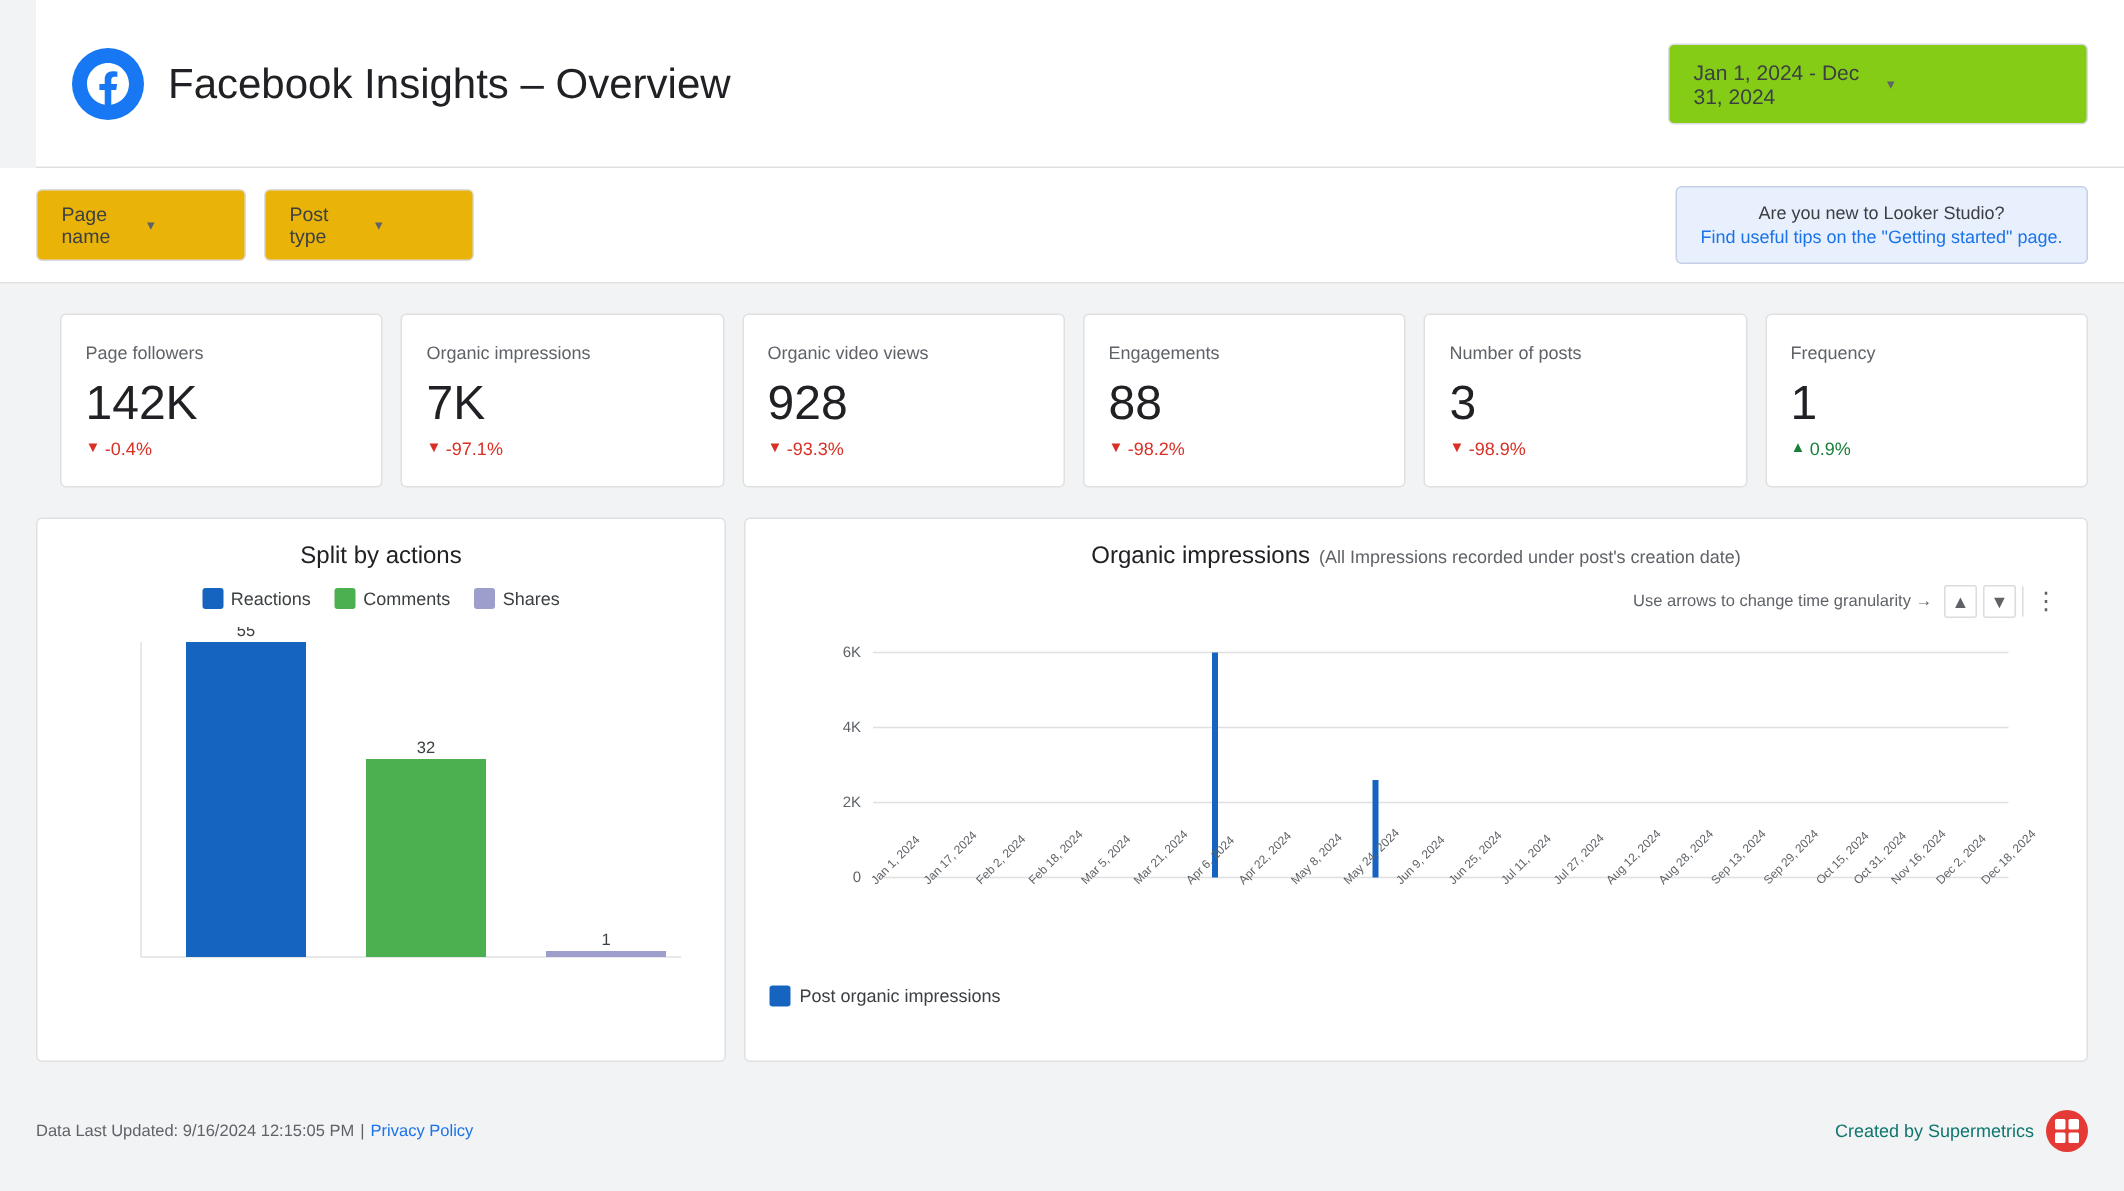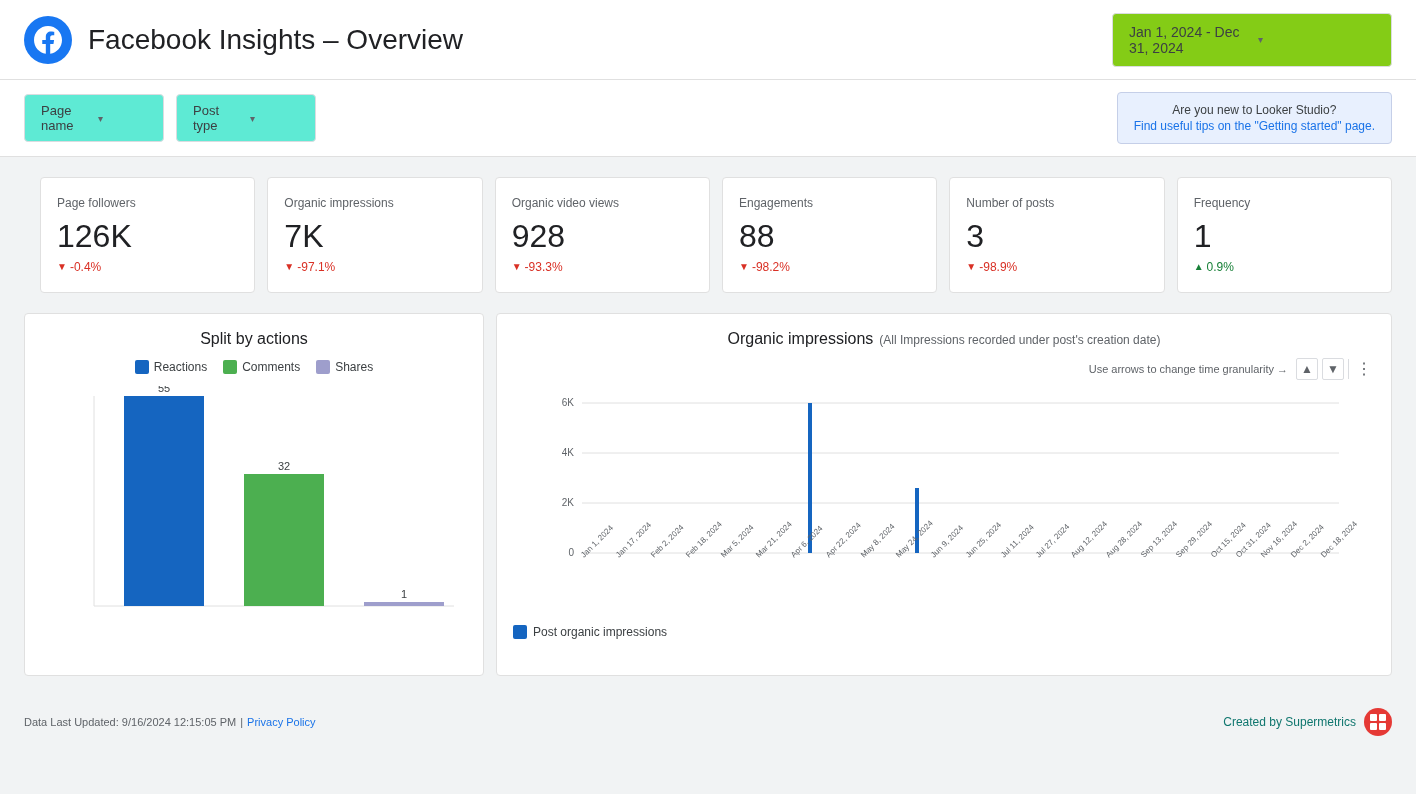--- a/index.html
+++ b/index.html
@@ -6,21 +6,22 @@
     body { font-family: 'Google Sans', Arial, sans-serif; background: #f1f3f4; color: #3c4043; font-size: 14px; }
 
     
     .header {
       background: #fff;
       display: flex;
       align-items: center;
       justify-content: space-between;
       padding: 28px 24px;
       border-bottom: 1px solid #e0e0e0;
-      height: 80px;
+      height: 112px;
+      margin-left: 24px;
     }
     .header-left {
       display: flex;
       align-items: center;
       gap: 16px;
     }
     .fb-logo {
       width: 48px;
       height: 48px;
       border-radius: 50%;
@@ -60,21 +61,21 @@
       padding: 12px 24px;
       display: flex;
       align-items: center;
       gap: 12px;
       border-bottom: 1px solid #e0e0e0;
     }
     .filter-dropdown {
       border: 1px solid #dadce0;
       border-radius: 4px;
       padding: 8px 16px;
-      background: #5eead4;
+      background: #eab308;
       display: flex;
       align-items: center;
       gap: 8px;
       cursor: pointer;
       font-size: 13px;
       color: #3c4043;
       min-width: 140px;
     }
     .filter-dropdown span { flex: 1; }
     .info-box {
@@ -314,21 +315,21 @@
     <span>Are you new to Looker Studio?</span>
     <a href="#">Find useful tips on the "Getting started" page.</a>
   </div>
 </div>
 
 <div class="main">
 
   <div class="metric-cards" id="metric-cards-container">
       <div class="metric-card">
       <div class="metric-label">Page followers</div>
-      <div class="metric-value">126K</div>
+      <div class="metric-value">142K</div>
       <div class="metric-change negative">
         <span class="change-arrow">▼</span>
         <span>-0.4%</span>
       </div>
     </div>
       <div class="metric-card">
       <div class="metric-label">Organic impressions</div>
       <div class="metric-value">7K</div>
       <div class="metric-change negative">
         <span class="change-arrow">▼</span>

